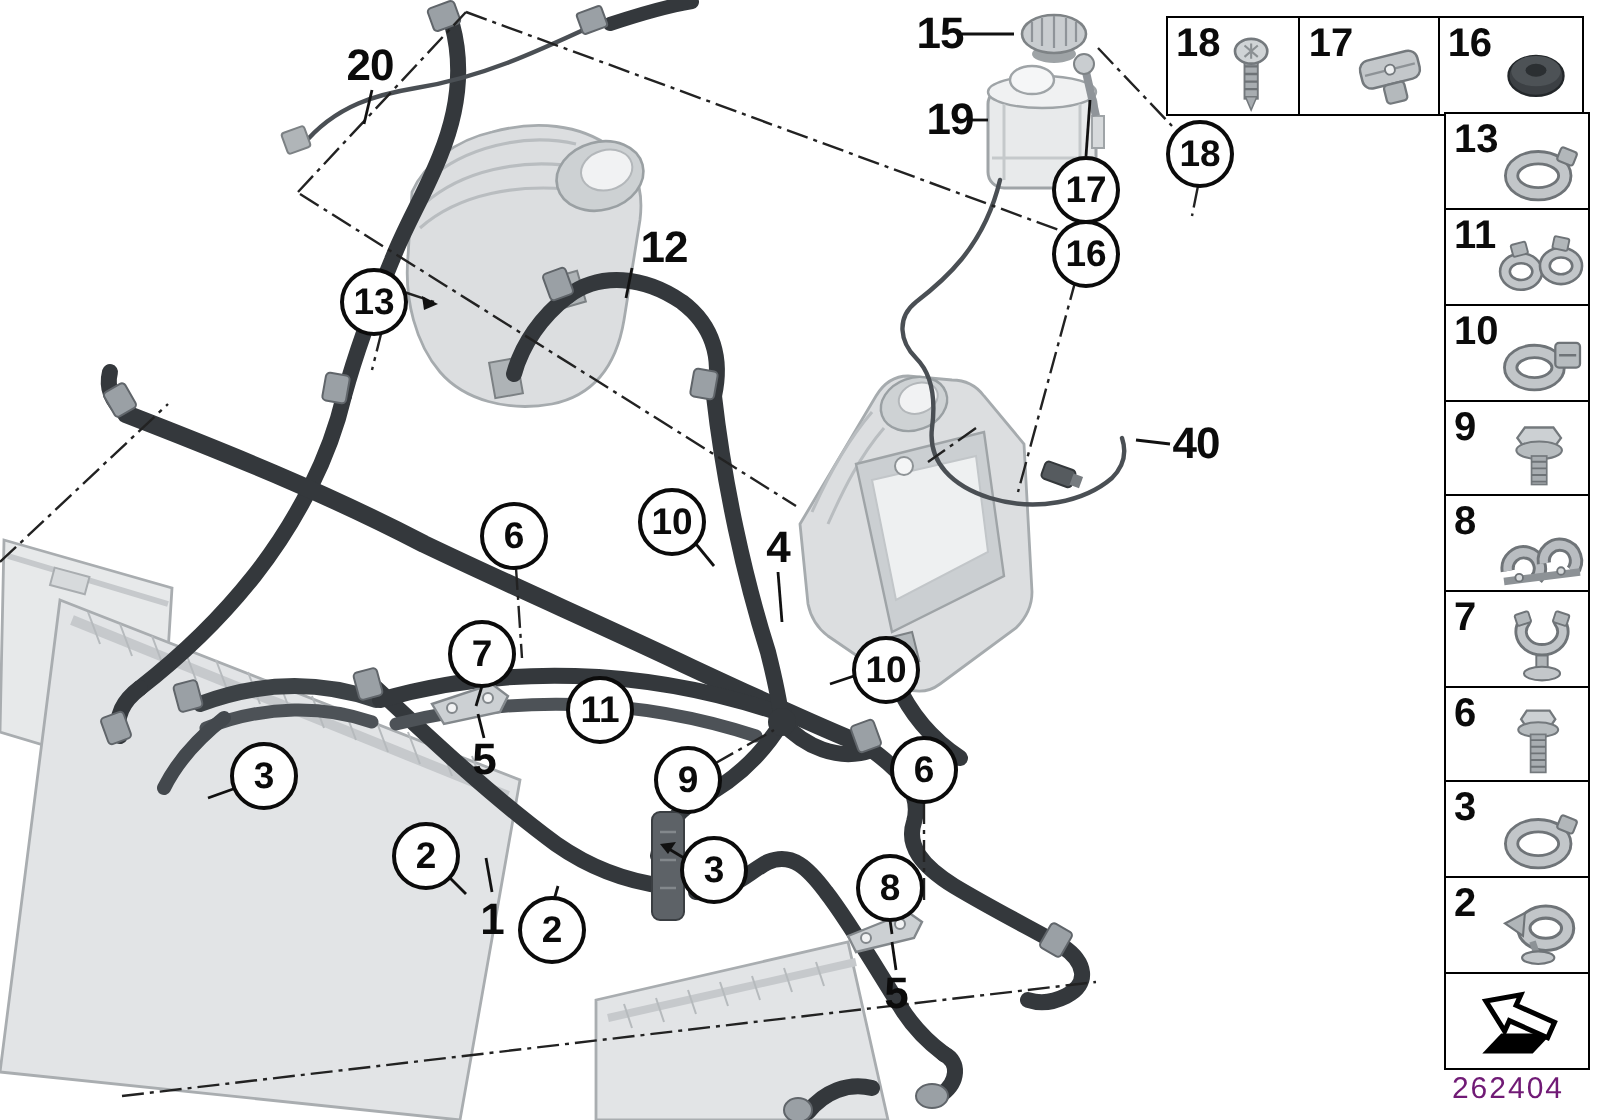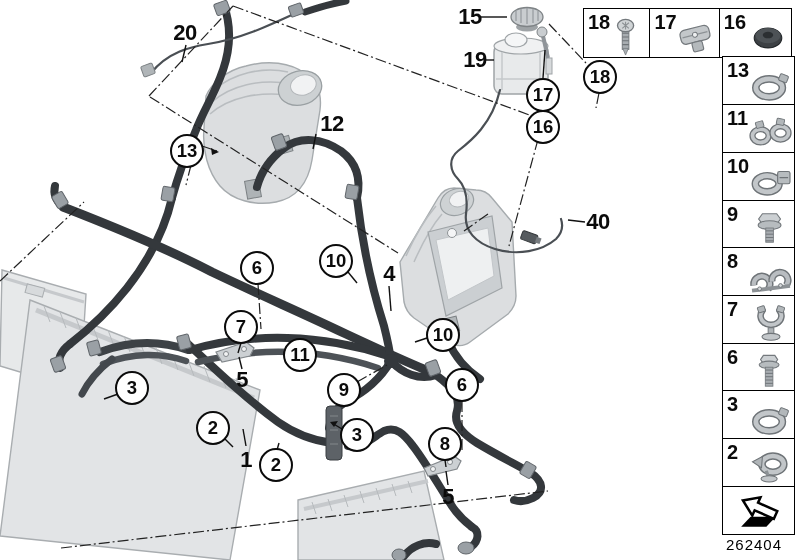--- a/index.html
+++ b/index.html
@@ -18,21 +18,21 @@
   .legend-col{position:absolute;left:722px;top:56.4px;display:flex;flex-direction:column;}
   .cell{position:relative;background:#fff;border:1.6px solid #000;box-sizing:border-box;}
   .legend-row .cell{height:50px;margin-left:-1.6px;}
   .legend-row .cell:first-child{margin-left:0;}
   .legend-col .cell{width:73px;height:49.3px;margin-top:-1.6px;}
   .legend-col .cell:first-child{margin-top:0;}
   .cell .num{position:absolute;top:2px;left:4px;font-size:20px;font-weight:bold;color:#0b0b0b;}
   .cell svg.ic{position:absolute;right:0px;bottom:1px;width:46px;height:38px;}
   .cell.arrow-cell svg.ic{left:50%;transform:translateX(-50%);bottom:2px;width:58px;height:42px;}
   .drawing-number{position:absolute;left:710px;top:536px;width:88px;text-align:center;
-           font-size:15px;color:#000000;letter-spacing:1px;}
+           font-size:15px;color:#701a75;letter-spacing:1px;}
 </style>
 </head>
 <body>
 
 <div class="stage">
 
   <svg class="artwork" width="800" height="560" viewBox="0 0 800 560">
     <defs>
 
       <symbol id="sym-screw" viewBox="0 0 48 40">

